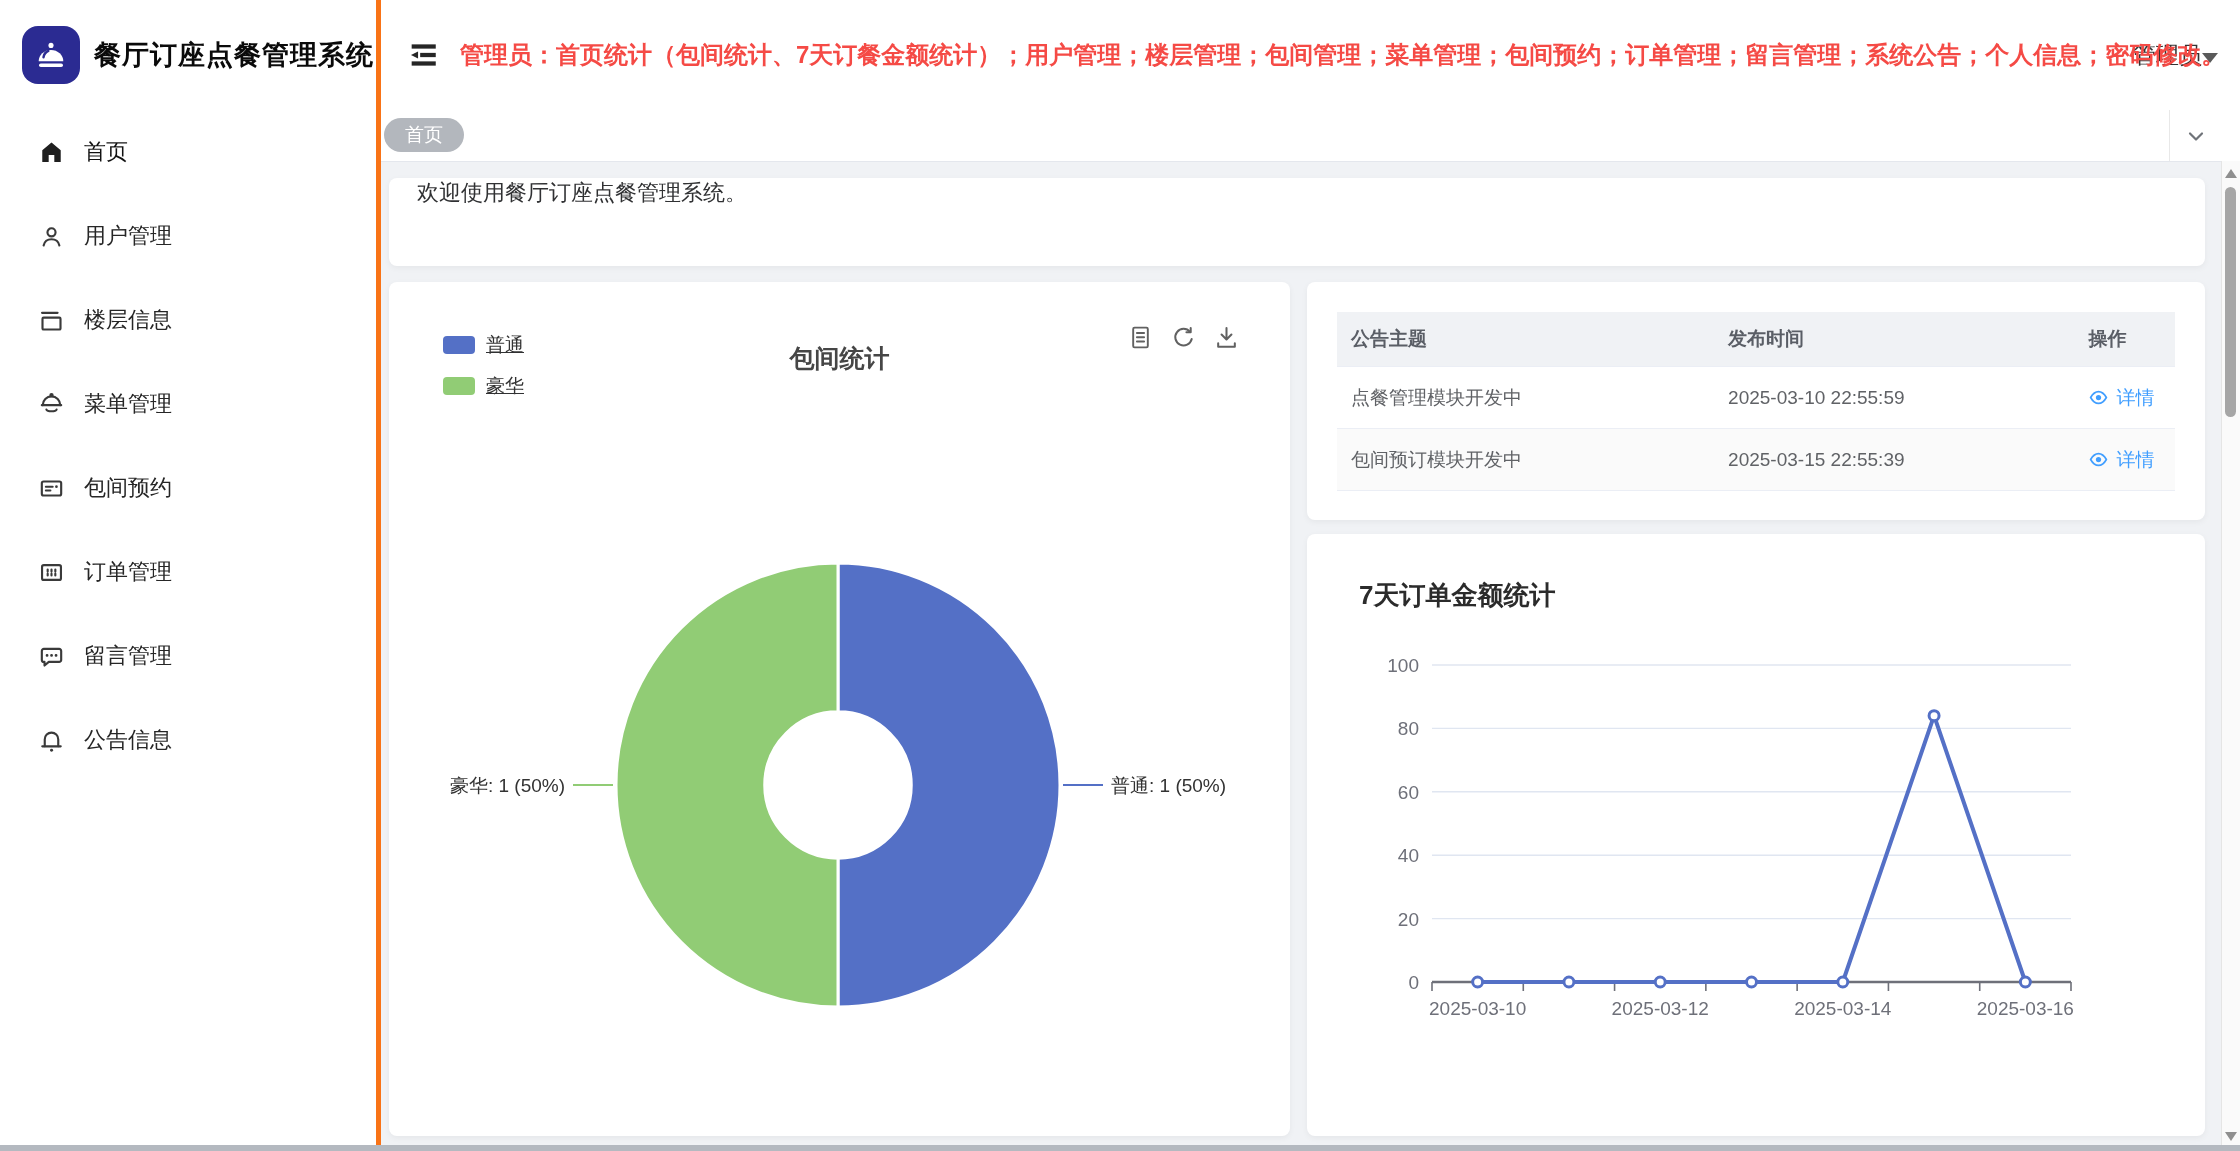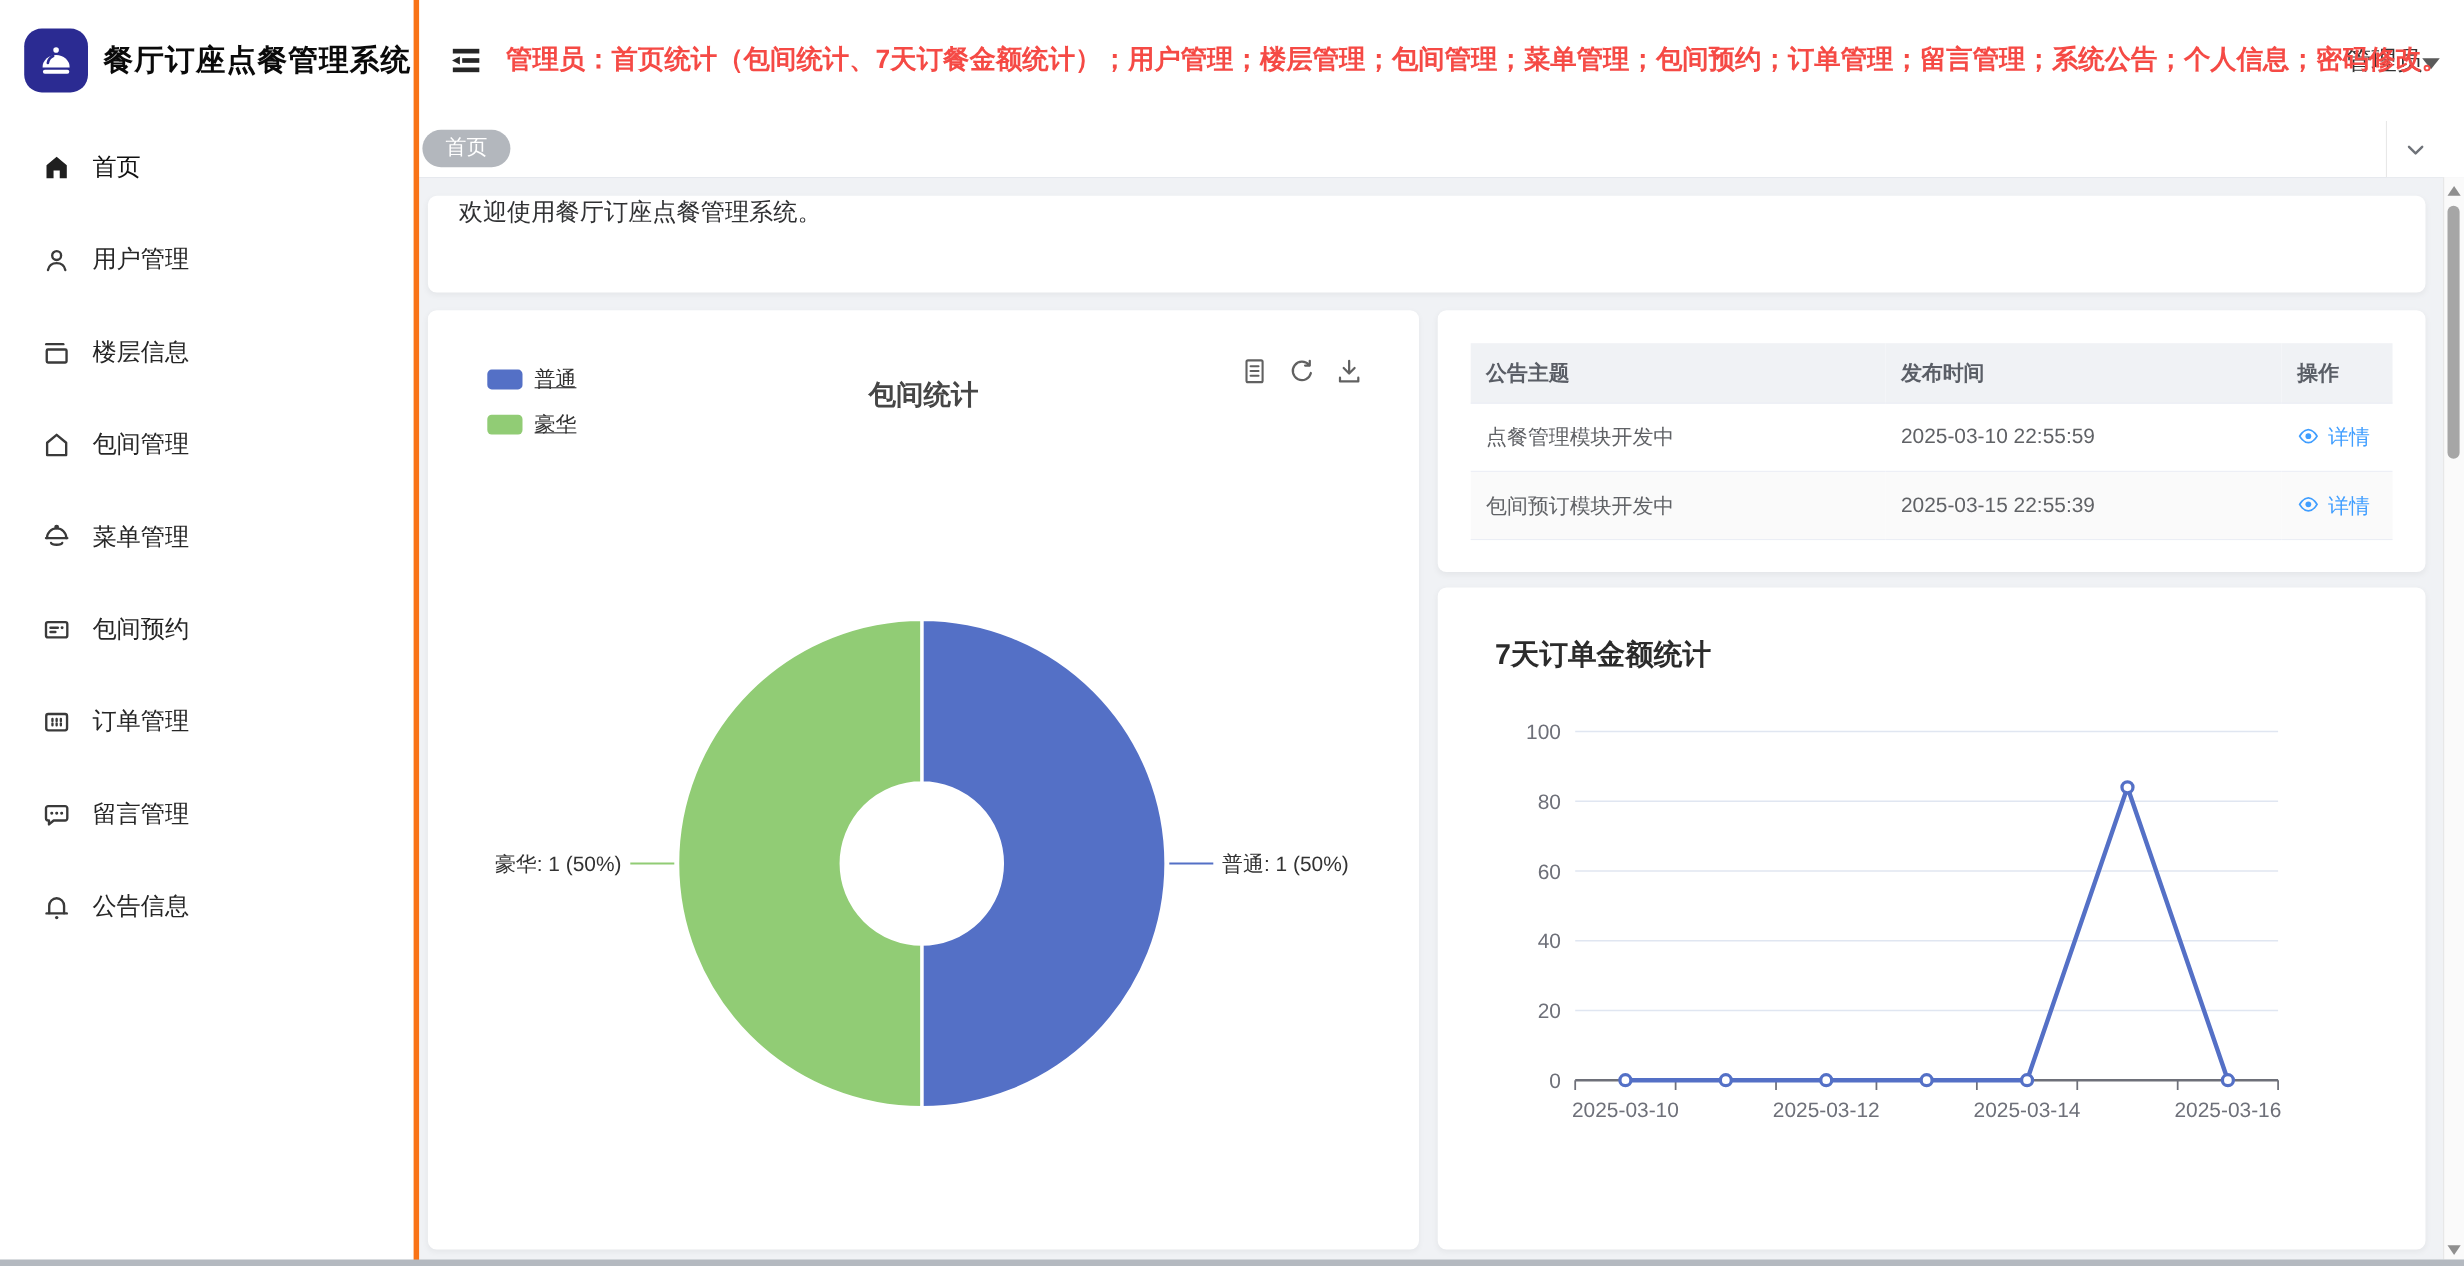--- a/index.html
+++ b/index.html
@@ -116,28 +116,20 @@
                  <span class="mi-label">用户管理</span>
         </div>
         <div class="menu-item">
           <span class="mi-icon">
             <svg width="27" height="27" viewBox="0 0 24 24">
               <rect x="4" y="9.5" width="16" height="10.5" rx="1" fill="none" stroke="#3a3a3a" stroke-width="1.9" stroke-linecap="round" stroke-linejoin="round"></rect>
               <path d="M3.6 5.2h13.8" fill="none" stroke="#3a3a3a" stroke-width="1.9" stroke-linecap="round" stroke-linejoin="round"></path>
             </svg>
           </span>
                  <span class="mi-label">楼层信息</span>
-        </div>
-        <div class="menu-item">
-          <span class="mi-icon">
-            <svg width="27" height="27" viewBox="0 0 24 24">
-              <path d="M12 3.8 4.3 10.2v10h15.4v-10z" fill="none" stroke="#3a3a3a" stroke-width="1.9" stroke-linecap="round" stroke-linejoin="round"></path>
-            </svg>
-          </span>
-                 <span class="mi-label">包间管理</span>
         </div>
         <div class="menu-item">
           <span class="mi-icon">
             <svg width="27" height="27" viewBox="0 0 24 24">
               <path d="M4.2 12.6a7.8 7.8 0 0 1 15.6 0" fill="none" stroke="#3a3a3a" stroke-width="1.9" stroke-linecap="round" stroke-linejoin="round"></path>
               <path d="M3.4 12.6h17.2" fill="none" stroke="#3a3a3a" stroke-width="1.9" stroke-linecap="round" stroke-linejoin="round"></path>
               <path d="M7.5 16.5c.8 2 8.2 2 9 0" fill="none" stroke="#3a3a3a" stroke-width="1.9" stroke-linecap="round" stroke-linejoin="round"></path>
               <circle cx="12" cy="3.7" r="1" fill="none" stroke="#3a3a3a" stroke-width="1.9" stroke-linecap="round" stroke-linejoin="round"></circle>
             </svg>
           </span>

